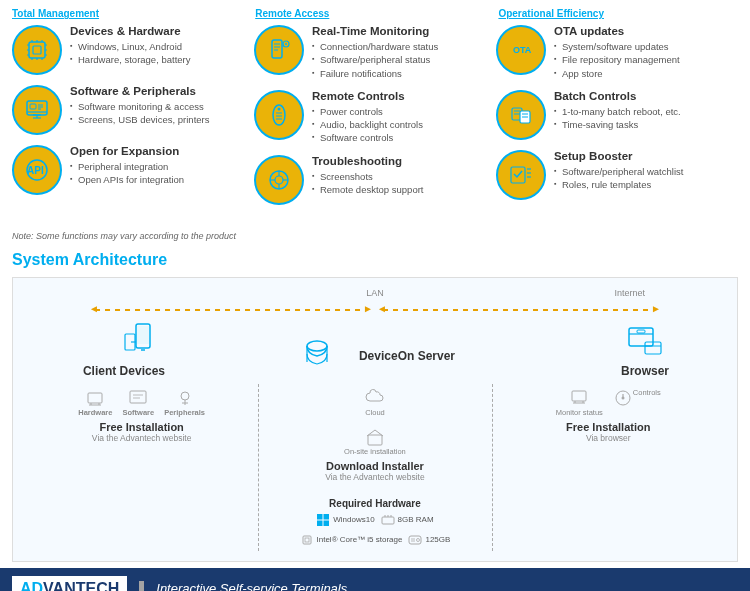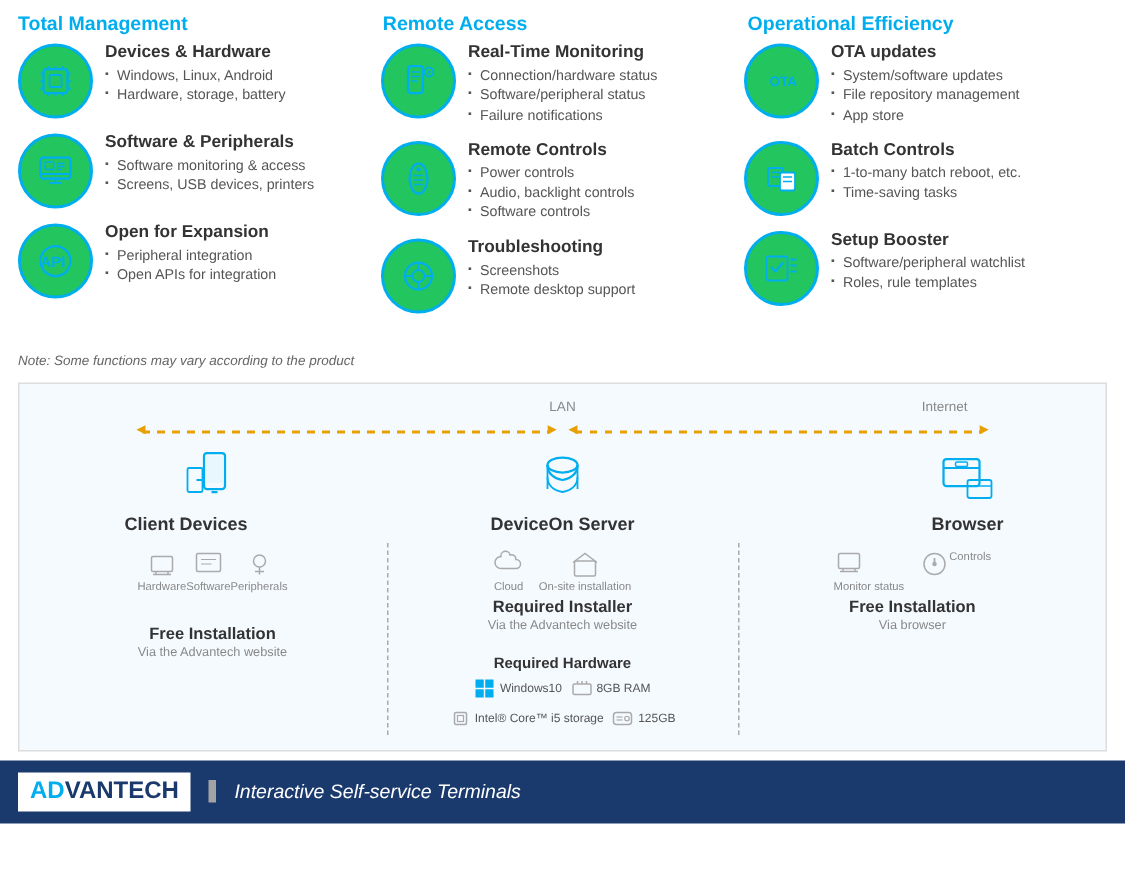--- a/index.html
+++ b/index.html
@@ -18,24 +18,25 @@
       background: #fff;
     }
 
     .columns-header {
       display: flex;
       justify-content: space-between;
       margin-bottom: 6px;
     }
 
     .col-header {
-      font-size: 13px;
+      font-size: 10px;
       font-weight: bold;
       color: #00aeef;
       width: 33%;
+      text-decoration: underline;
     }
 
     .features-grid {
       display: flex;
       gap: 0;
     }
 
     .features-col {
       width: 33.33%;
       padding-right: 8px;
@@ -156,21 +157,21 @@
 
     
     .circle-icon {
       width: 50px;
       height: 50px;
       border-radius: 50%;
       border: 2px solid #00aeef;
       display: flex;
       align-items: center;
       justify-content: center;
-      background: #22c55e;
+      background: #eab308;
       flex-shrink: 0;
     }
 
     .circle-icon svg {
       width: 28px;
       height: 28px;
     }
   </style>
 </head>
 <body>
@@ -380,20 +381,21 @@
         </div>
 
       </div>
 
     </div>
   </div>
 
   <div class="note-text">Note: Some functions may vary according to the product</div>
 
   <div class="arch-section">
+    <div class="arch-title">System Architecture</div>
 
     <div class="arch-diagram">
 
       <div style="position:relative; height:30px; display:flex; align-items:center; padding: 0 70px;">
         <span style="position:absolute; left:50%; transform:translateX(-50%); top:0; font-size:9px; color:#888;">LAN</span>
         <span style="position:absolute; right:80px; top:0; font-size:9px; color:#888;">Internet</span>
 
         <div style="width:100%; display:flex; align-items:center; margin-top:14px;">
           <div style="flex:1; height:2px; background: repeating-linear-gradient(to right, #e8a000 0, #e8a000 5px, transparent 5px, transparent 10px); position:relative;">
             <span style="position:absolute;left:-6px;top:-6px;color:#e8a000;font-size:10px;">◄</span>
@@ -413,21 +415,21 @@
           <svg width="44" height="44" viewBox="0 0 44 44" fill="none">
             <rect x="15" y="4" width="14" height="24" rx="2" stroke="#00aeef" stroke-width="1.5"></rect>
             <line x1="20" y1="30" x2="24" y2="30" stroke="#00aeef" stroke-width="1.5"></line>
             <rect x="16" y="6" width="12" height="18" fill="#e8f7fd"></rect>
             <line x1="10" y1="22" x2="15" y2="22" stroke="#00aeef" stroke-width="1.2"></line>
             <rect x="4" y="14" width="10" height="16" rx="1" stroke="#00aeef" stroke-width="1.2"></rect>
           </svg>
           <div style="font-size:12px;font-weight:bold;color:#333;">Client Devices</div>
         </div>
 
-        <div style="display:flex;flex-direction:column;align-items:center;width:160px;">
+        <div style="display:flex;align-items:center;width:160px;justify-content:space-between;">
           <svg width="44" height="44" viewBox="0 0 44 44" fill="none">
             <ellipse cx="22" cy="12" rx="10" ry="5" stroke="#00aeef" stroke-width="1.5"></ellipse>
             <path d="M12 12 Q12 20 22 22 Q32 20 32 12" stroke="#00aeef" stroke-width="1.5" fill="none"></path>
             <path d="M12 20 Q12 28 22 30 Q32 28 32 20" stroke="#00aeef" stroke-width="1.2" fill="none"></path>
             <line x1="12" y1="12" x2="12" y2="28" stroke="#00aeef" stroke-width="1.2"></line>
             <line x1="32" y1="12" x2="32" y2="28" stroke="#00aeef" stroke-width="1.2"></line>
           </svg>
           <div style="font-size:12px;font-weight:bold;color:#333;">DeviceOn Server</div>
         </div>
 
@@ -440,21 +442,21 @@
             <line x1="22" y1="26" x2="38" y2="26" stroke="#00aeef" stroke-width="1"></line>
           </svg>
           <div style="font-size:12px;font-weight:bold;color:#333;">Browser</div>
         </div>
 
       </div>
 
       <div style="display:flex; margin-top:6px; position:relative;">
 
         <div style="width:33.33%; display:flex;flex-direction:column;align-items:center;padding:4px;">
-          <div style="display:flex;justify-content:center;margin-bottom:22px;">
+          <div style="display:flex;gap:10px;justify-content:center;margin-bottom:4px;font-weight:bold;">
             <div style="display:flex;flex-direction:column;align-items:center;font-size:7.5px;color:#888;">
               <svg width="20" height="20" viewBox="0 0 20 20" fill="none">
                 <rect x="3" y="5" width="14" height="10" rx="1" stroke="#aaa" stroke-width="1"></rect>
                 <line x1="6" y1="15" x2="6" y2="17" stroke="#aaa" stroke-width="1"></line>
                 <line x1="14" y1="15" x2="14" y2="17" stroke="#aaa" stroke-width="1"></line>
                 <line x1="4" y1="17" x2="16" y2="17" stroke="#aaa" stroke-width="1"></line>
               </svg>
               <span>Hardware</span>
             </div>
             <div style="display:flex;flex-direction:column;align-items:center;font-size:7.5px;color:#888;">
@@ -474,36 +476,36 @@
               <span>Peripherals</span>
             </div>
           </div>
           <div style="font-size:11px;font-weight:bold;color:#333;text-align:center;">Free Installation</div>
           <div style="font-size:8.5px;color:#888;text-align:center;">Via the Advantech website</div>
         </div>
 
         <div style="position:absolute;left:33.33%;top:0;height:100%;border-left:1px dashed #aaa;"></div>
 
         <div style="width:33.33%;display:flex;flex-direction:column;align-items:center;padding:4px;">
-          <div style="display:flex;gap:10px;justify-content:center;margin-bottom:4px;">
+          <div style="display:flex;gap:10px;justify-content:center;margin-bottom:4px;flex-direction:column;">
             <div style="display:flex;flex-direction:column;align-items:center;font-size:7.5px;color:#888;">
               <svg width="20" height="20" viewBox="0 0 20 20" fill="none">
                 <path d="M5 13 a4 4 0 0 1 0-8 a3 3 0 0 1 6-1 a3 3 0 0 1 4 3 a3 3 0 0 1 0 6 Z" stroke="#aaa" stroke-width="1" fill="none"></path>
               </svg>
               <span>Cloud</span>
             </div>
             <div style="display:flex;flex-direction:column;align-items:center;font-size:7.5px;color:#888;">
               <svg width="20" height="20" viewBox="0 0 20 20" fill="none">
                 <rect x="3" y="8" width="14" height="10" rx="1" stroke="#aaa" stroke-width="1"></rect>
                 <polyline points="2,9 10,3 18,9" stroke="#aaa" stroke-width="1" fill="none"></polyline>
               </svg>
               <span>On-site installation</span>
             </div>
           </div>
-          <div style="font-size:11px;font-weight:bold;color:#333;text-align:center;">Required Installer</div>
+          <div style="font-size:11px;font-weight:bold;color:#333;text-align:center;">Download Installer</div>
           <div style="font-size:8.5px;color:#888;text-align:center;">Via the Advantech website</div>
           <div style="font-size:10px;font-weight:bold;color:#333;text-align:center;margin-top:16px;">Required Hardware</div>
           <div class="req-hardware-row">
             <div class="req-item">
               <svg width="14" height="14" viewBox="0 0 14 14" fill="none">
                 <rect x="1" y="1" width="5.5" height="5.5" fill="#00aeef"></rect>
                 <rect x="7.5" y="1" width="5.5" height="5.5" fill="#00aeef"></rect>
                 <rect x="1" y="7.5" width="5.5" height="5.5" fill="#00aeef"></rect>
                 <rect x="7.5" y="7.5" width="5.5" height="5.5" fill="#00aeef"></rect>
               </svg>
@@ -534,21 +536,21 @@
               </svg>
               <span>125GB</span>
             </div>
           </div>
         </div>
 
         <div style="position:absolute;left:66.66%;top:0;height:100%;border-left:1px dashed #aaa;"></div>
 
         <div style="width:33.33%;display:flex;flex-direction:column;align-items:center;padding:4px;">
           <div style="display:flex;gap:10px;justify-content:center;margin-bottom:4px;">
-            <div style="display:flex;flex-direction:column;font-size:7.5px;color:#888;">
+            <div style="display:flex;flex-direction:column;align-items:center;font-size:7.5px;color:#888;">
               <svg width="20" height="20" viewBox="0 0 20 20" fill="none">
                 <rect x="3" y="3" width="14" height="10" rx="1" stroke="#aaa" stroke-width="1"></rect>
                 <line x1="6" y1="13" x2="6" y2="15" stroke="#aaa" stroke-width="1"></line>
                 <line x1="14" y1="13" x2="14" y2="15" stroke="#aaa" stroke-width="1"></line>
                 <line x1="4" y1="15" x2="16" y2="15" stroke="#aaa" stroke-width="1"></line>
               </svg>
               <span>Monitor status</span>
             </div>
             <div style="display:flex;flex-direction:row;align-items:flex-start;font-size:7.5px;color:#888;">
               <svg width="20" height="20" viewBox="0 0 20 20" fill="none">

